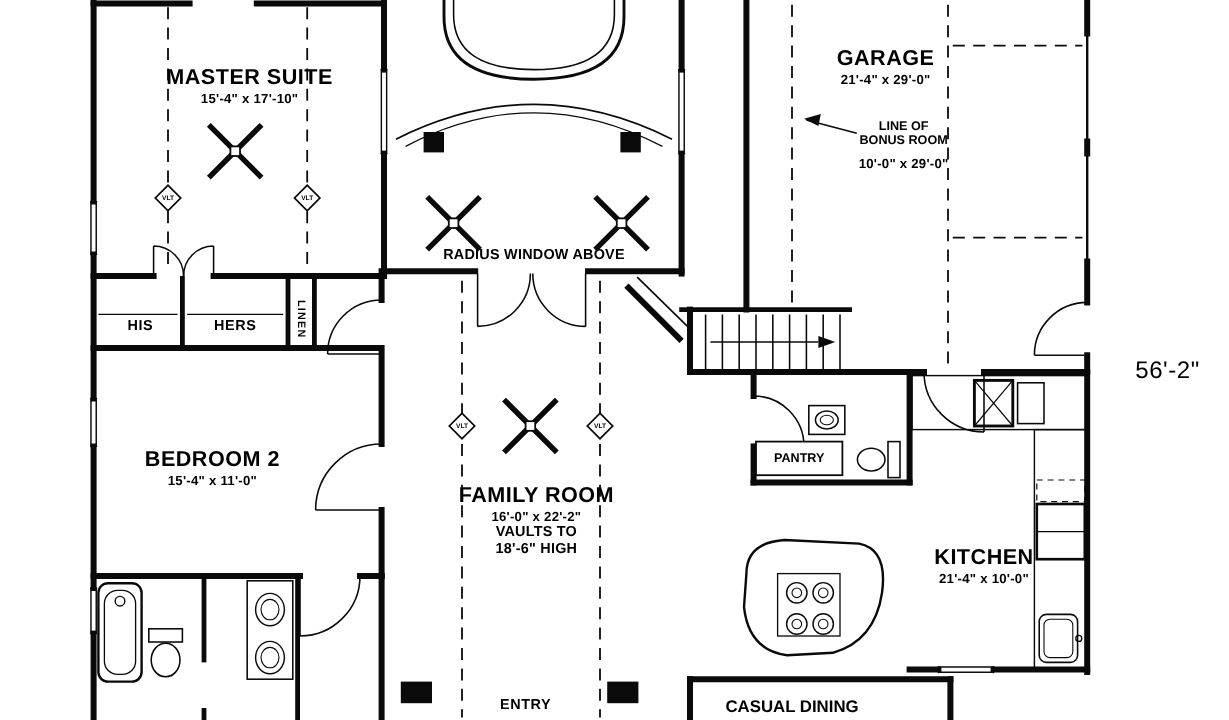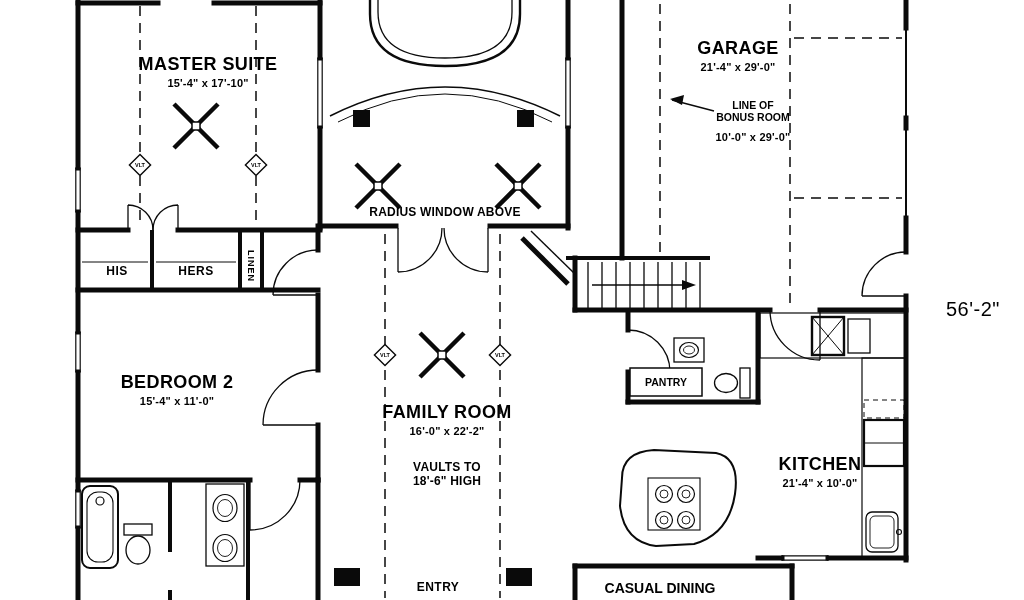--- a/index.html
+++ b/index.html
@@ -282,21 +282,21 @@
 <div class="rot" style="position:absolute;left:251px;top:266px">LINEN</div>
 
 <div class="lbl" style="left:177px;top:372px">
   <div class="room">BEDROOM 2</div>
   <div class="dims">15'-4" x 11'-0"</div>
 </div>
 
 <div class="lbl" style="left:447px;top:402px">
   <div class="room">FAMILY ROOM</div>
   <div class="dims">16'-0" x 22'-2"</div>
-  <div class="note" style="margin-top:24px">VAULTS TO</div>
+  <div class="note" style="margin-top:0">VAULTS TO</div>
   <div class="note">18'-6" HIGH</div>
 </div>
 
 <div class="lbl" style="left:666px;top:376px;font-size:10.5px">PANTRY</div>
 
 <div class="lbl" style="left:820px;top:454px">
   <div class="room">KITCHEN</div>
   <div class="dims">21'-4" x 10'-0"</div>
 </div>
 

